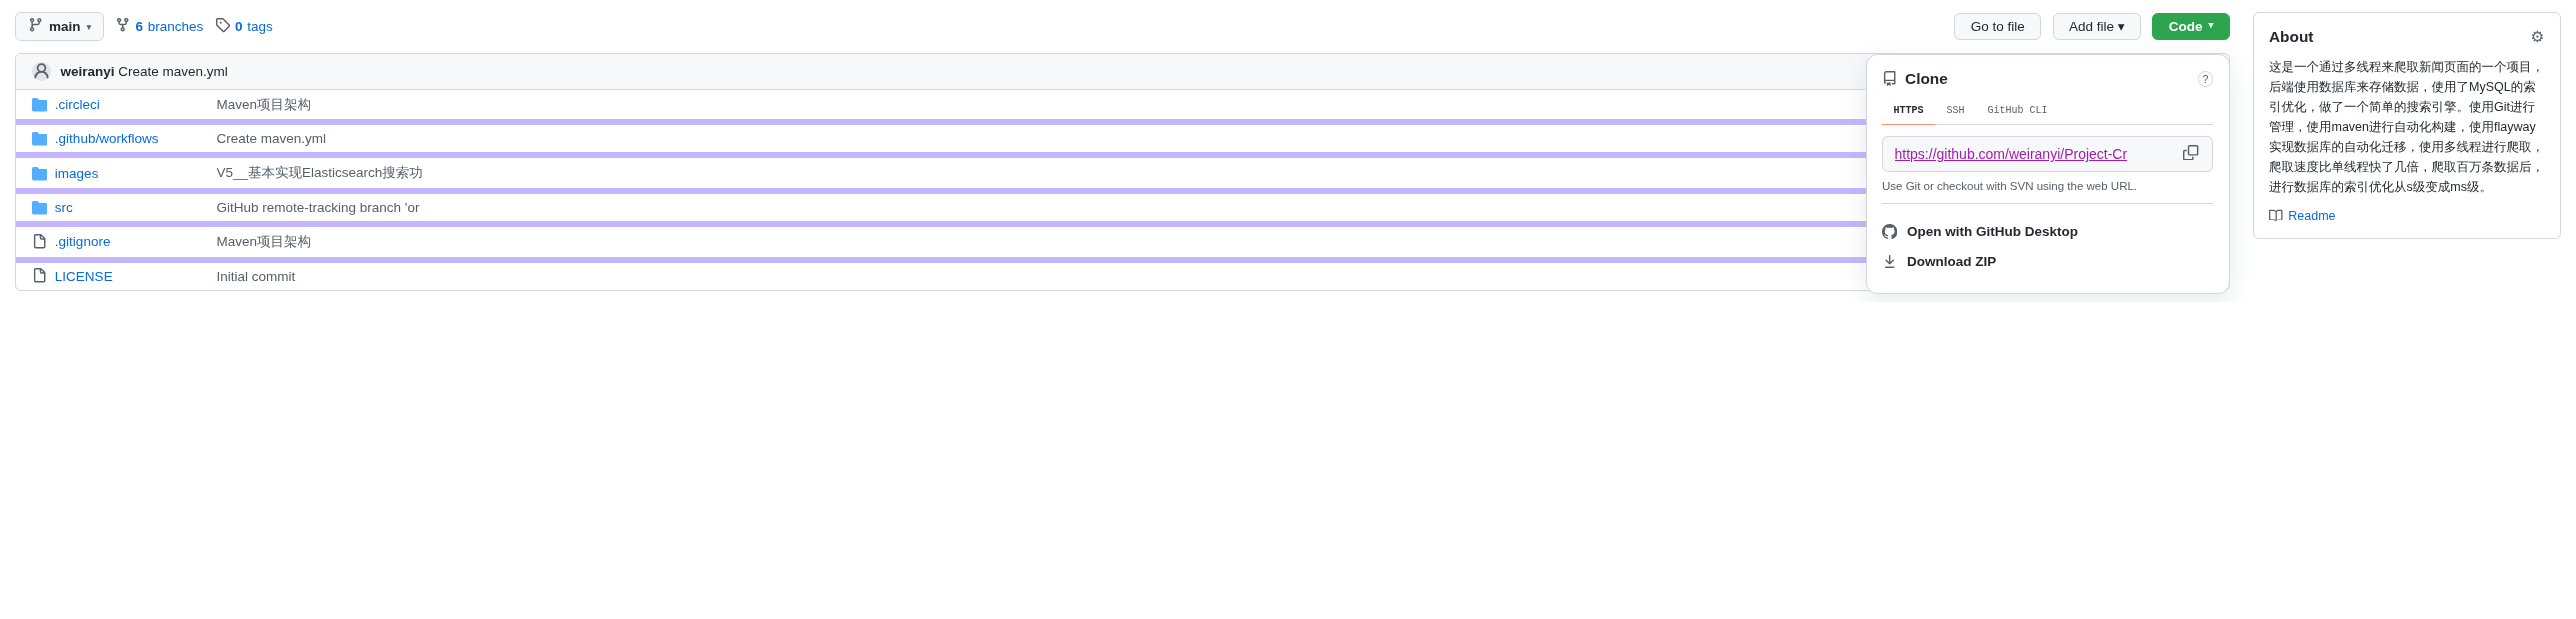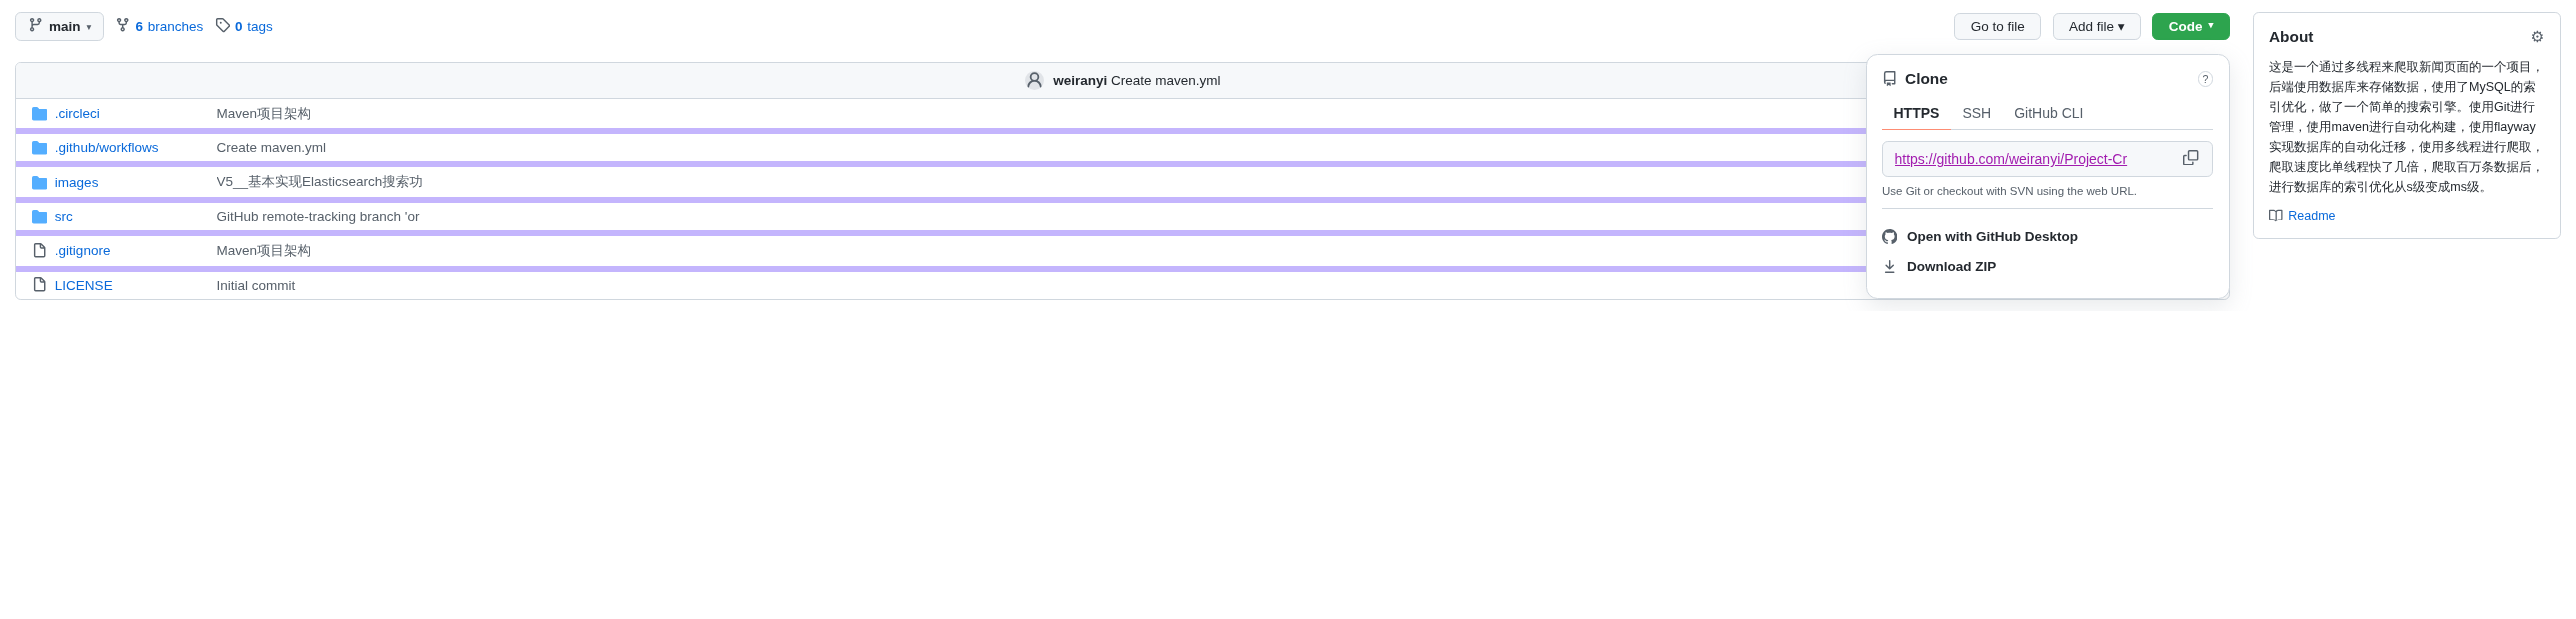--- a/index.html
+++ b/index.html
@@ -18,21 +18,21 @@
     .main-content {
       flex: 1;
       min-width: 0;
       position: relative;
     }
     
     .toolbar {
       display: flex;
       align-items: center;
       gap: 11.5px;
-      margin-bottom: 21px;
+      margin-bottom: 12px;
     }
     .branch-selector {
       display: flex;
       align-items: center;
       gap: 5.8px;
       border: 1px solid #d0d7de;
       border-radius: 5.8px;
       padding: 4.8px 11.5px;
       cursor: pointer;
       font-size: 13.5px;
@@ -108,21 +108,20 @@
       border-radius: 5.8px;
       overflow: hidden;
     }
     .table-header-row {
       background: #f6f8fa;
       padding: 7.7px 15.4px;
       display: flex;
       align-items: center;
       gap: 9.6px;
       border-bottom: 1px solid #d0d7de;
-      justify-content: center;
     }
     .avatar {
       width: 19px;
       height: 19px;
       border-radius: 50%;
       background: #e1e4e8;
       display: flex;
       align-items: center;
       justify-content: center;
       font-size: 9.6px;
@@ -213,25 +212,26 @@
       cursor: pointer;
     }
     .clone-tabs {
       display: flex;
       gap: 0;
       border-bottom: 1px solid #d0d7de;
       margin-bottom: 11.5px;
     }
     .clone-tab {
       padding: 5.8px 11.5px 7.7px;
-      font-size: 14px;
+      font-size: 10px;
       cursor: pointer;
       color: #57606a;
       border-bottom: 1.9px solid transparent;
       margin-bottom: -1px;
+      font-family: Liberation Mono, monospace;
     }
     .clone-tab.active {
       color: #24292f;
       border-bottom: 1.9px solid #fd8c73;
       font-weight: 600;
     }
     .clone-url-row {
       display: flex;
       align-items: center;
       gap: 7.7px;

